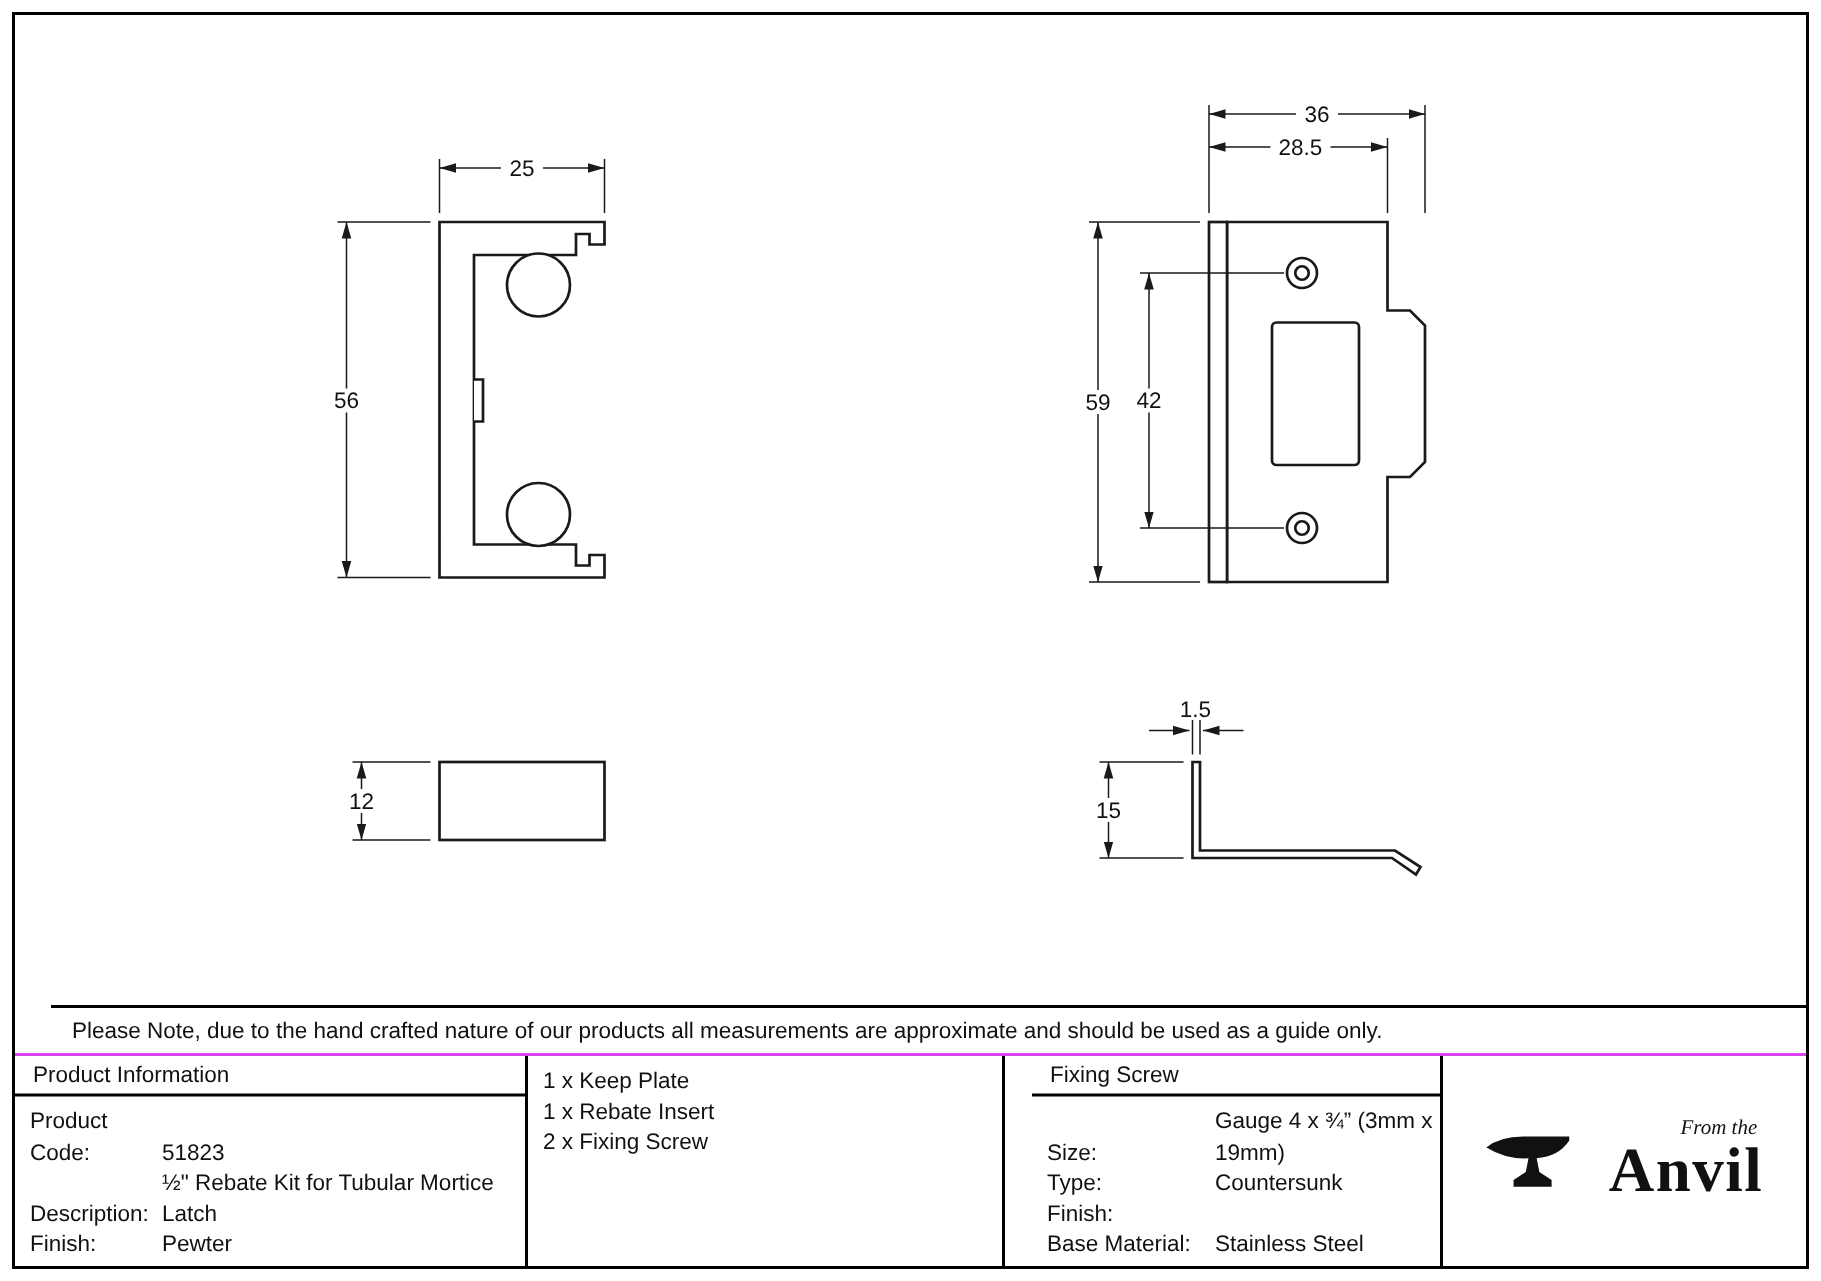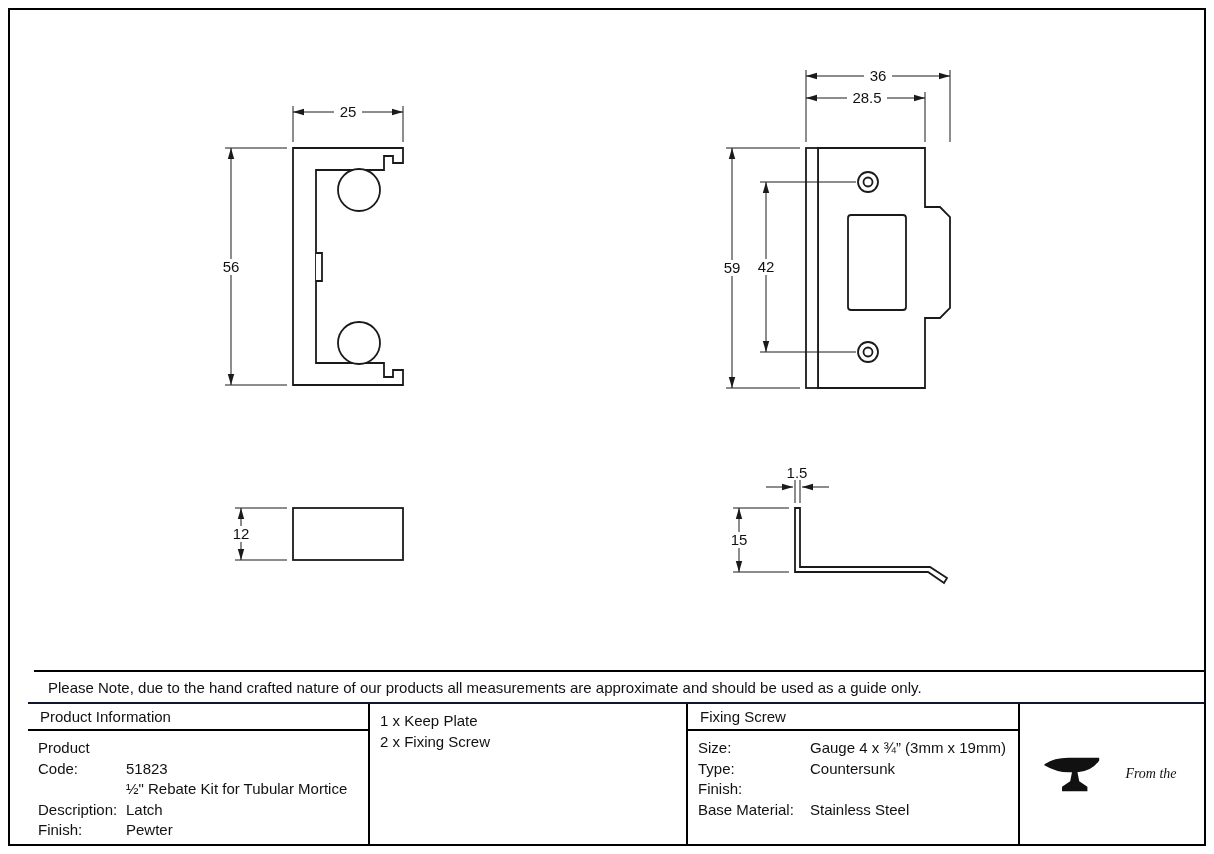--- a/index.html
+++ b/index.html
@@ -7,25 +7,25 @@
   .frame {
     position:absolute; left:8px; top:8px; width:1198px; height:838px;
     border:2px solid #000; display:flex; flex-direction:column; background:#fff;
   }
   .drawing-area { flex:1 1 auto; overflow:hidden; }
   .drawing-area svg { display:block; width:100%; height:100%; }
   .note-bar {
     height:32px; border-top:2px solid #000; display:flex; align-items:center;
     padding-left:14px; font-size:15px; flex:0 0 auto;margin-left:24px;
   }
-  .spec-table { height:142px; border-top:2px solid #0f172a; display:flex; flex:0 0 auto;margin-left:18px; }
+  .spec-table { height:142px; border-top:2px solid #d946ef; display:flex; flex:0 0 auto; }
   .col { height:100%; }
   .col-product { width:340px; }
   .col-pack    { width:318px; border-left:2px solid #000; }
-  .col-screw   { width:332px; border-left:2px solid #000; }
+  .col-screw   { width:292px; border-left:2px solid #000;padding-left:18px; }
   .col-logo    { flex:1 1 auto; border-left:2px solid #000; display:flex; align-items:center; justify-content:center; gap:24px; }
   .col-header {
     height:27px; line-height:25px; border-bottom:2px solid #000; padding-left:12px; font-size:15px;
   }
   .col-body { padding:7px 0 0 0; font-size:15px; }
   .kv-row { display:flex; line-height:20.5px; padding-left:10px;align-items:flex-end; }
   .kv-label { flex:0 0 auto; }
   .col-product .kv-label { width:88px; }
   .col-screw .kv-label { width:112px; }
   .kv-value { flex:1 1 auto; }
@@ -141,20 +141,21 @@
         <div class="kv-row">
           <span class="kv-label">Finish:</span>
           <span class="kv-value">Pewter</span>
         </div>
       </div>
     </div>
 
     <div class="col col-pack">
       <div class="col-body">
         <div class="pack-item">1 x Keep Plate</div>
+        <div class="pack-item">1 x Rebate Insert</div>
         <div class="pack-item">2 x Fixing Screw</div>
       </div>
     </div>
 
     <div class="col col-screw">
       <div class="col-header">Fixing Screw</div>
       <div class="col-body">
         <div class="kv-row">
           <span class="kv-label">Size:</span>
           <span class="kv-value">Gauge 4 x ¾” (3mm x 19mm)</span>
@@ -172,17 +173,18 @@
         </div>
       </div>
     </div>
 
     <div class="col col-logo">
       <svg class="anvil-icon" width="58" height="42" viewBox="0 0 64 46">
         <path fill="#111" d="M1,13 Q16,22 32,21 L30,31 L21,37 L21,42 L49,42 L49,37 L40,31 L38,21 Q54,20 62,8 L62,5 L28,5 Q11,5 1,13 Z"></path>
       </svg>
       <div class="logo-text">
         <div class="logo-tagline">From the</div>
+        <div class="logo-brand">Anvil</div>
       </div>
     </div>
 
   </div>
 </div>
 
 </body></html>

